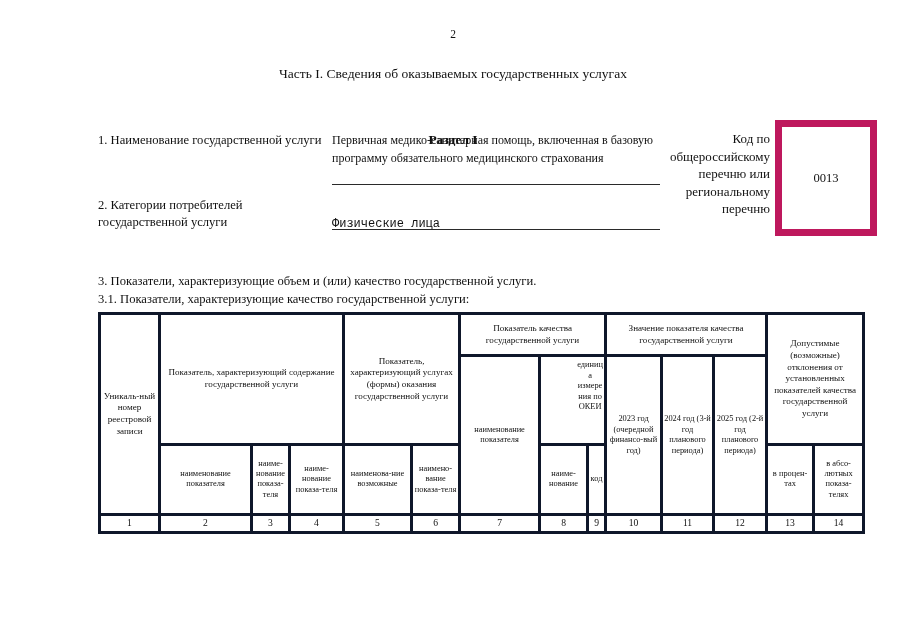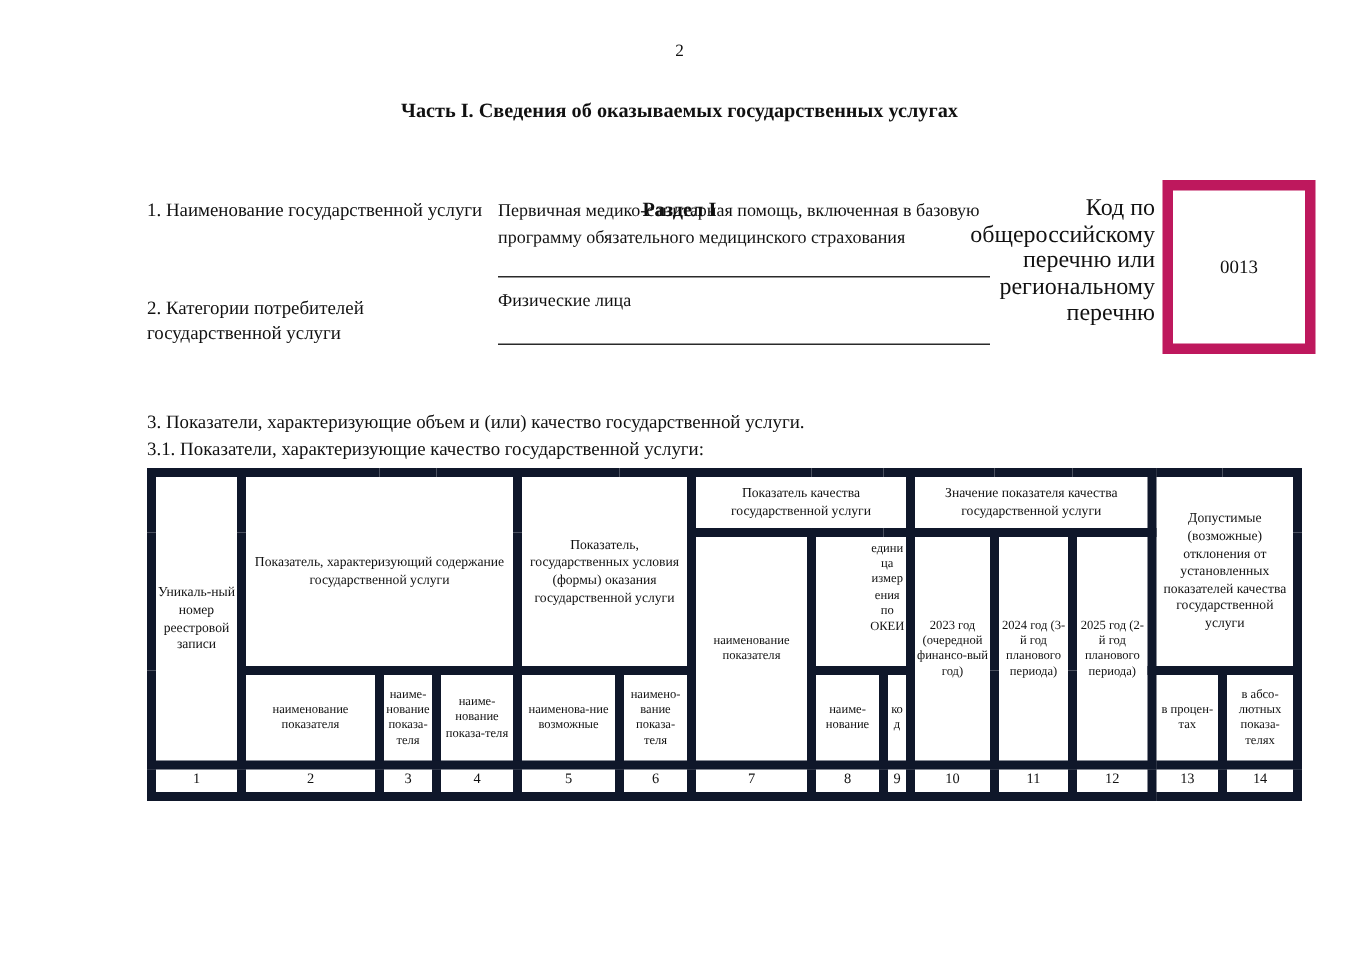--- a/index.html
+++ b/index.html
@@ -34,21 +34,21 @@
   }
 
   
   .doc-title {
     position: absolute;
     top: 66px;
     left: 0;
     width: 906px;
     text-align: center;
     font-size: 13.5px;
-    font-weight: bold;
+    font-weight: normal;
   }
   .section-title {
     position: absolute;
     top: 100px;
     left: 0;
     width: 906px;
     text-align: center;
     font-size: 13.5px;
     font-weight: bold;
     margin-top: 32px;
@@ -63,40 +63,40 @@
   #label-1 { top: 132px; left: 98px; width: 230px; }
   #label-2 { top: 197px; left: 98px; width: 230px; }
 
   .field-value {
     position: absolute;
     text-align: left;
     font-size: 12px;
     line-height: 17.5px;
   }
   #value-1 { top: 132px; left: 332px; width: 328px; }
-  #value-2 { top: 192px; left: 332px; width: 328px; }
+  #value-2 { top: 216px; left: 332px; width: 328px; font-family: Liberation Mono, monospace; }
 
   .field-rule {
     position: absolute;
     left: 332px;
     width: 328px;
     border-bottom: 1px solid #2a2a2a;
     height: 0;
   }
   #rule-1 { top: 184px; }
   #rule-2 { top: 229px; }
 
   
   .code-caption {
     position: absolute;
     top: 130px;
     left: 640px;
     width: 130px;
     text-align: right;
-    font-size: 16px;
+    font-size: 13px;
     line-height: 17.5px;
   }
   .code-box {
     position: absolute;
     top: 120px;
     left: 775px;
     width: 88px;
     height: 102px;
     border: 7px solid #be185d;
     display: flex;
@@ -122,21 +122,21 @@
     top: 312px;
     left: 98px;
     width: 764px;
     height: 222px;
     border-collapse: collapse;
     table-layout: fixed;
     font-size: 8.4px;
     line-height: 10.4px;
   }
   .grid td {
-    border: 6px solid #0f172a;
+    border: 3px solid #0f172a;
     text-align: center;
     vertical-align: middle;
     padding: 1px 1px;
     word-wrap: break-word;
   }
   .grid td.big {
     font-size: 9.1px;
     line-height: 11.6px;
   }
   .grid td.num {
@@ -193,21 +193,21 @@
       <col style="width:56px">
       <col style="width:52px">
       <col style="width:53px">
       <col style="width:47px">
       <col style="width:50px">
     </colgroup>
     <tbody>
       <tr>
         <td class="big" rowspan="3">Уникаль-ный номер реестровой записи</td>
         <td class="big" colspan="3" rowspan="2">Показатель, характеризующий содержание государственной услуги</td>
-        <td class="big" colspan="2" rowspan="2">Показатель, государственных условия (формы) оказания государственной услуги</td>
+        <td class="big" colspan="2" rowspan="2">Показатель, характеризующий услугах (формы) оказания государственной услуги</td>
         <td class="big" colspan="3">Показатель качества государственной услуги</td>
         <td class="big" colspan="3">Значение показателя качества государственной услуги</td>
         <td class="big" colspan="2" rowspan="2">Допустимые (возможные) отклонения от установленных показателей качества государственной услуги</td>
       </tr>
       <tr>
         <td rowspan="2">наименование показателя</td>
         <td colspan="2" class="top-al">единица измерения по ОКЕИ</td>
         <td rowspan="2" class="sub">2023 год (очередной финансо-вый год)</td>
         <td rowspan="2" class="sub">2024 год (3-й год планового периода)</td>
         <td rowspan="2" class="sub">2025 год (2-й год планового периода)</td>

